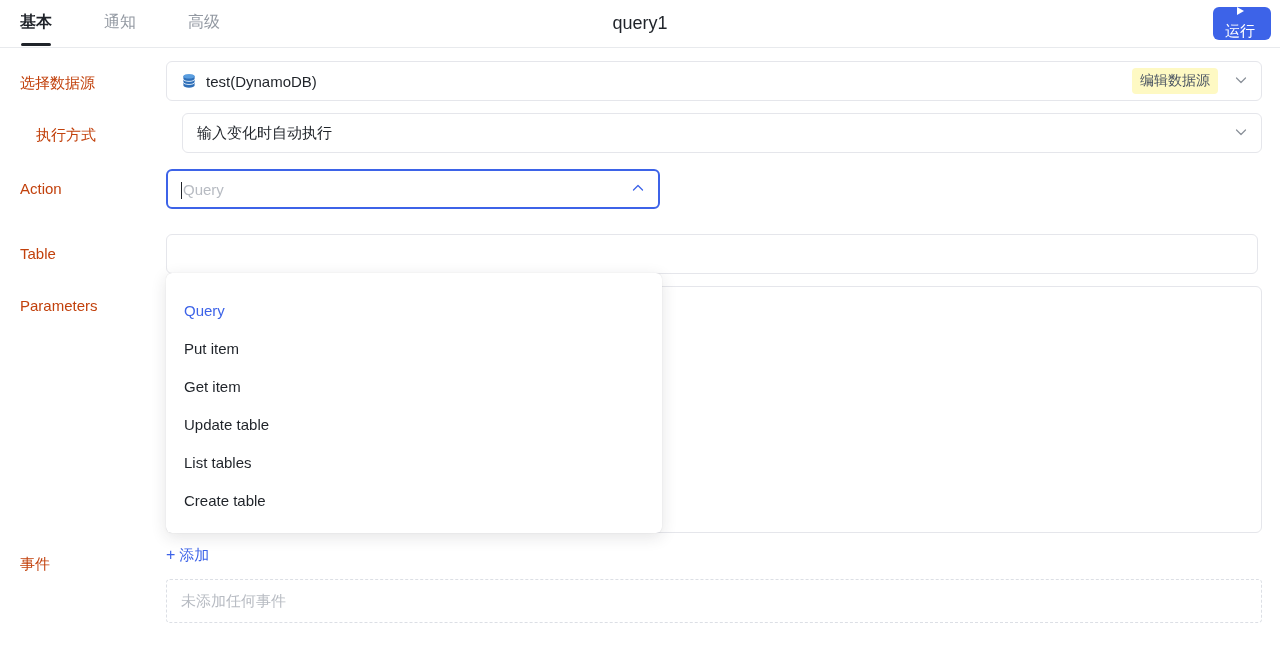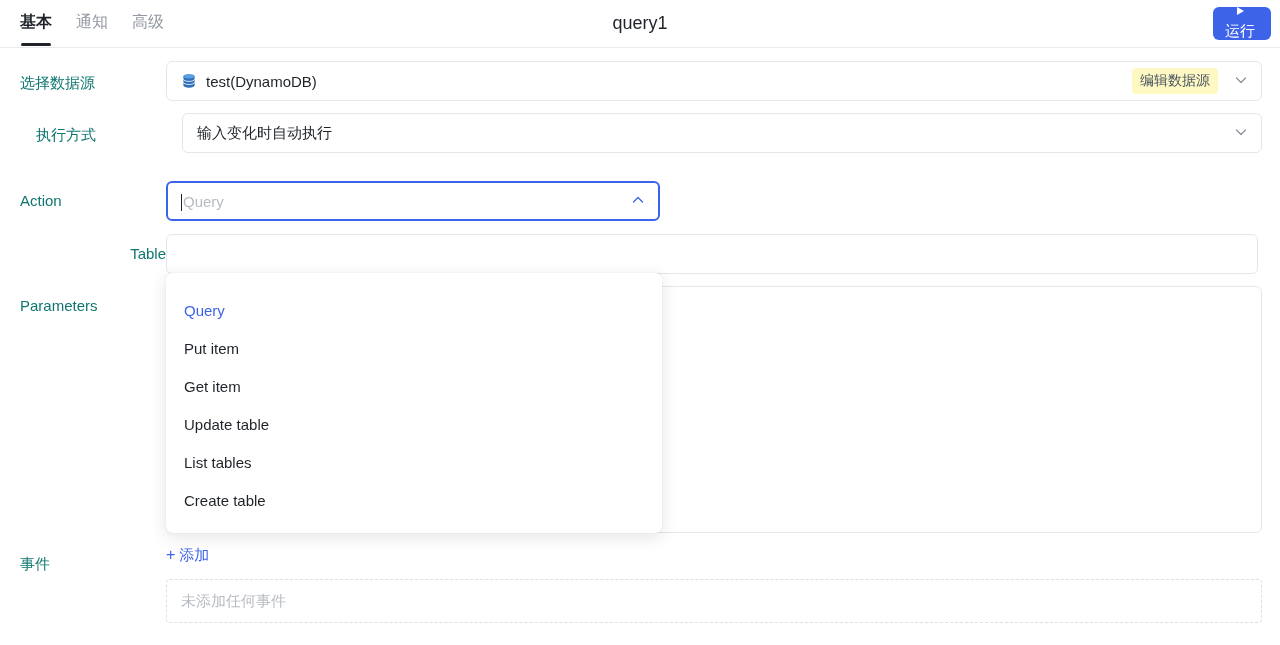--- a/index.html
+++ b/index.html
@@ -20,21 +20,21 @@
     height: 48px;
     border-bottom: 1px solid #e8eaed;
     display: flex;
     align-items: center;
   }
   .tabs {
     display: flex;
     align-items: flex-start;
     height: 48px;
     padding-left: 20px;
-    gap: 24px;
+    gap: 52px;
   }
   .tab {
     position: relative;
     height: 48px;
     display: flex;
     align-items: center;
     font-size: 16px;
     color: #9399a2;
     cursor: pointer;
     padding-bottom: 2px;
@@ -101,36 +101,36 @@
   }
   .row {
     display: flex;
     align-items: flex-start;
     padding: 0 18px 0 20px;
   }
   .row-label {
     width: 146px;
     flex: 0 0 146px;
     font-size: 15px;
-    color: #0f766e;
+    color: #c2410c;
     line-height: 20px;
   }
   .row-field {
     flex: 1 1 auto;
     min-width: 0;
   }
 
   
   .row-datasource { position: absolute; top: 13px; left: 0; right: 0; }
   .row-datasource .row-label { padding-top: 12px; }
   .row-exec { position: absolute; top: 65px; left: 0; right: 0; }
   .row-exec .row-label { padding-top: 12px; margin-left: 16px; }
-  .row-action { position: absolute; top: 133px; left: 0; right: 0; }
+  .row-action { position: absolute; top: 121px; left: 0; right: 0; }
   .row-action .row-label { padding-top: 10px; }
-  .row-table { position: absolute; top: 186px; left: 0; right: 4px; text-align: right; }
+  .row-table { position: absolute; top: 186px; left: 0; right: 4px; }
   .row-table .row-label { padding-top: 10px; }
   .row-params { position: absolute; top: 238px; left: 0; right: 0; }
   .row-params .row-label { padding-top: 10px; }
   .row-events { position: absolute; top: 496px; left: 0; right: 0; }
   .row-events .row-label { padding-top: 10px; }
 
   .control {
     position: relative;
     width: 100%;
     height: 40px;

